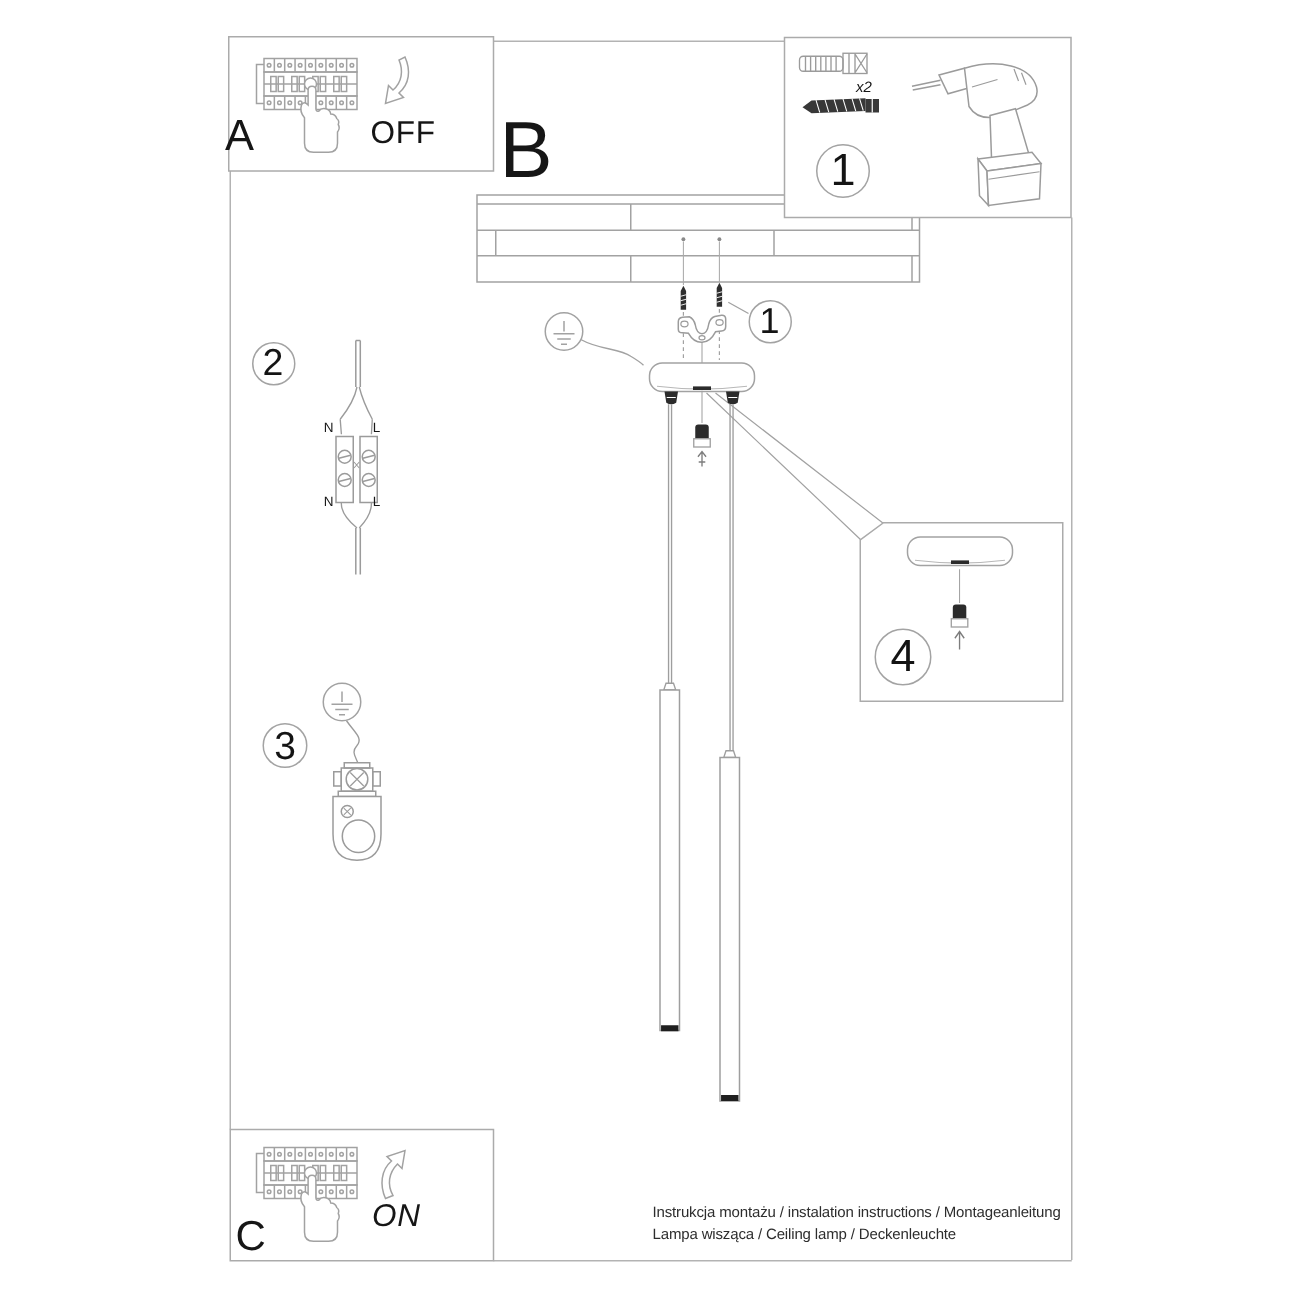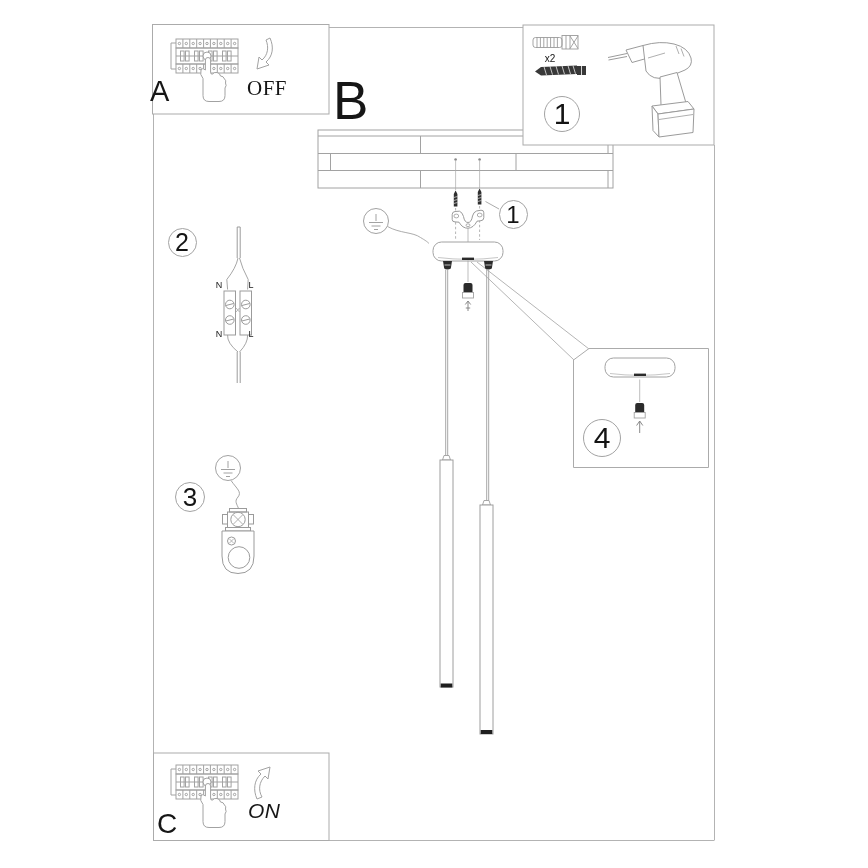--- a/index.html
+++ b/index.html
@@ -231,34 +231,38 @@
 
   <g>
     <rect x="153.5" y="753" width="175.5" height="87.5" fill="#ffffff" stroke="#ababab" stroke-width="1"></rect>
     <use href="#sym-breaker" transform="translate(174,763)"></use>
     <use href="#sym-hand" transform="translate(207,783.5)"></use>
     <path d="M257 799 C253 790 254 780 261 774 L258 771 L270 767 L268 779 L265 776 C259 782 258 790 262 797 Z" fill="#ffffff" stroke="#a2a2a2" stroke-width="1"></path>
   </g>
 </svg>
 
 <div class="lbl" style="left:150px;top:77px;font-size:29px;">A</div>
-<div class="lbl" style="left:247px;top:78px;font-size:21px;letter-spacing:0.5px;font-family:Liberation Serif, serif;">OFF</div>
+<div class="lbl" style="left:247px;top:78px;font-size:21px;letter-spacing:0.5px;">OFF</div>
 
 <div class="lbl" style="left:333px;top:74px;font-size:53px;">B</div>
 
 <div class="lbl" style="left:157px;top:810px;font-size:28px;">C</div>
 <div class="lbl" style="left:248px;top:800px;font-size:21px;letter-spacing:0.5px;font-style:italic;">ON</div>
 
-<div class="lbl ctr" style="left:542px;top:53.5px;width:16px;font-size:10px;">x2</div>
+<div class="lbl ctr" style="left:568px;top:53.5px;width:16px;font-size:10px;font-style:italic;">x2</div>
 
 <div class="circ" style="left:544px;top:96px;width:36px;height:36px;font-size:30px;">1</div>
 <div class="circ" style="left:498.5px;top:200px;width:29px;height:29px;font-size:24px;">1</div>
 <div class="circ" style="left:167.5px;top:228px;width:29px;height:29px;font-size:25px;">2</div>
 <div class="circ" style="left:175px;top:482px;width:30px;height:30px;font-size:26px;">3</div>
 <div class="circ" style="left:583px;top:418.5px;width:38px;height:38px;font-size:30px;">4</div>
 
 <div class="lbl ctr" style="left:213px;top:281px;width:12px;font-size:9px;">N</div>
 <div class="lbl ctr" style="left:245px;top:281px;width:12px;font-size:9px;">L</div>
 <div class="lbl ctr" style="left:213px;top:330px;width:12px;font-size:9px;">N</div>
 <div class="lbl ctr" style="left:245px;top:330px;width:12px;font-size:9px;">L</div>
 
-
+<div class="footer">
+  <div>Instrukcja montażu / instalation instructions / Montageanleitung</div>
+  <div>Lampa wisząca / Ceiling lamp / Deckenleuchte</div>
 </div>
 
+</div>
+
 </body></html>

